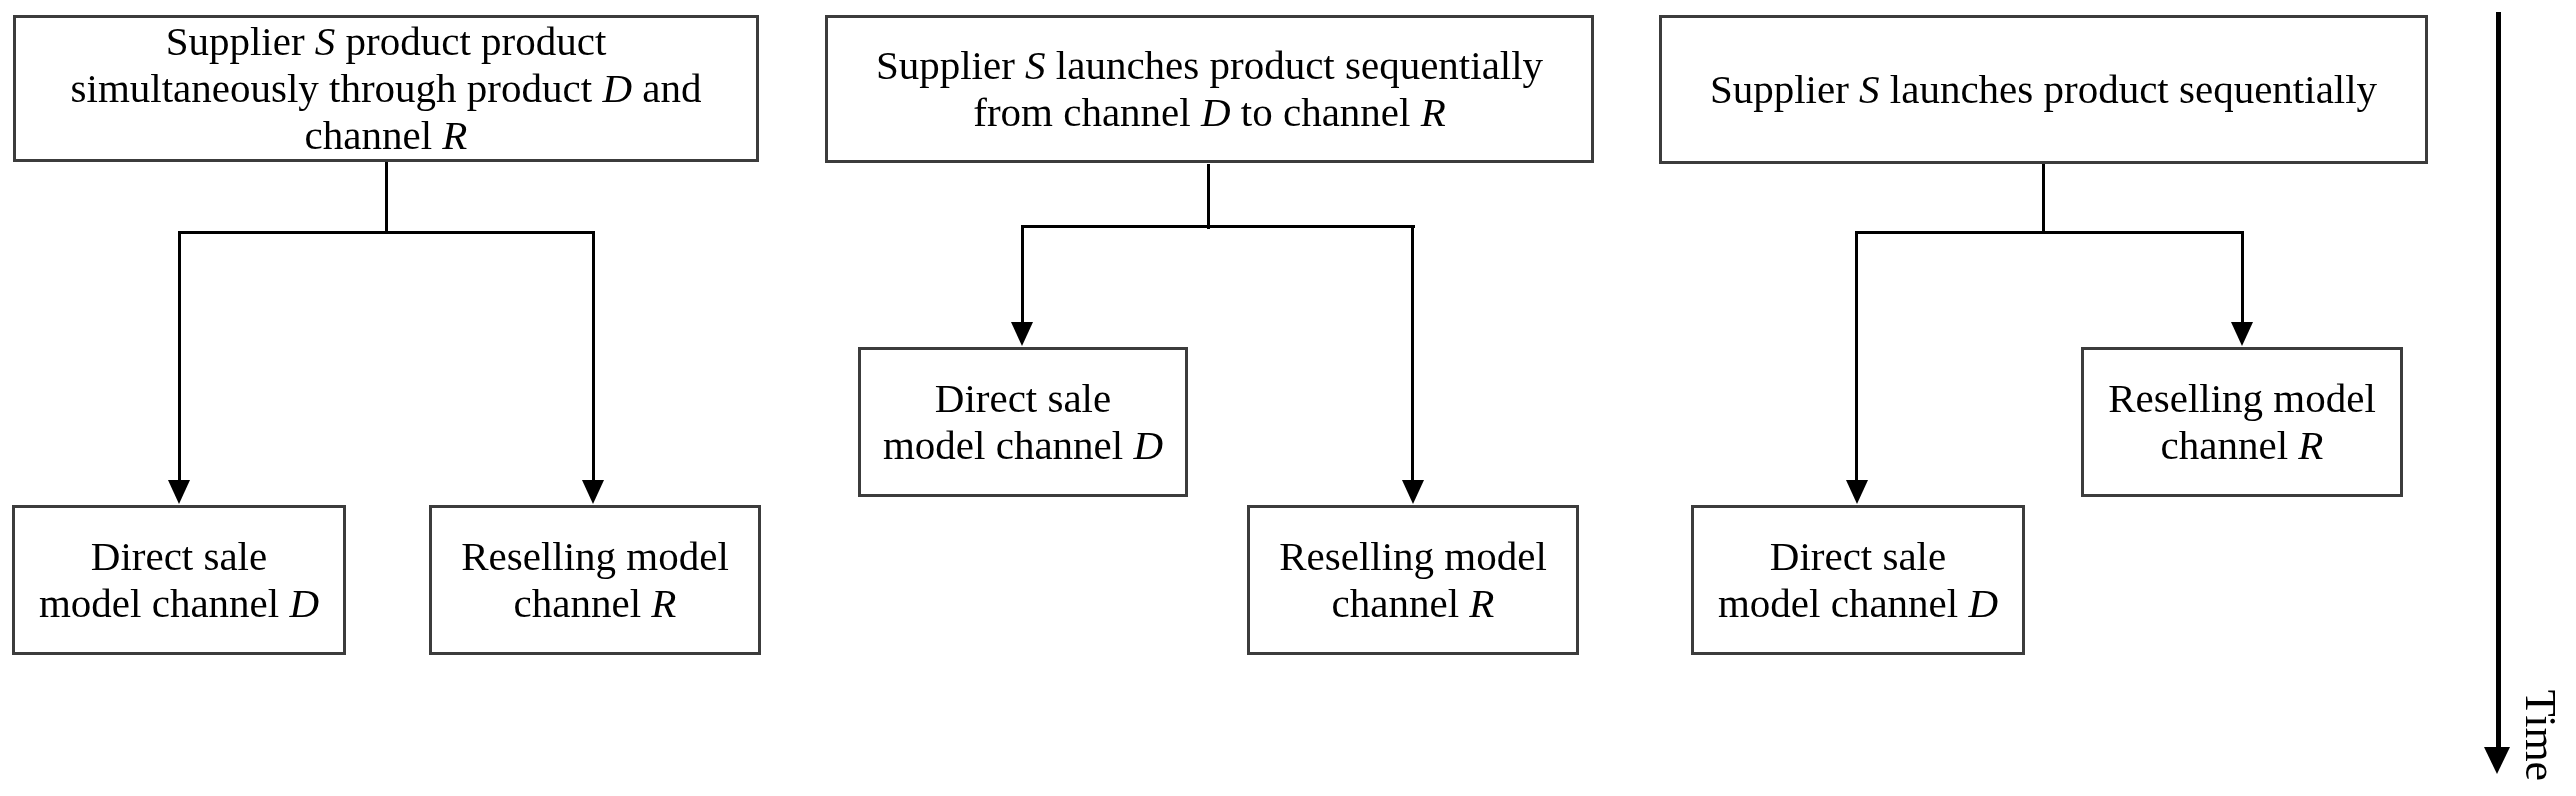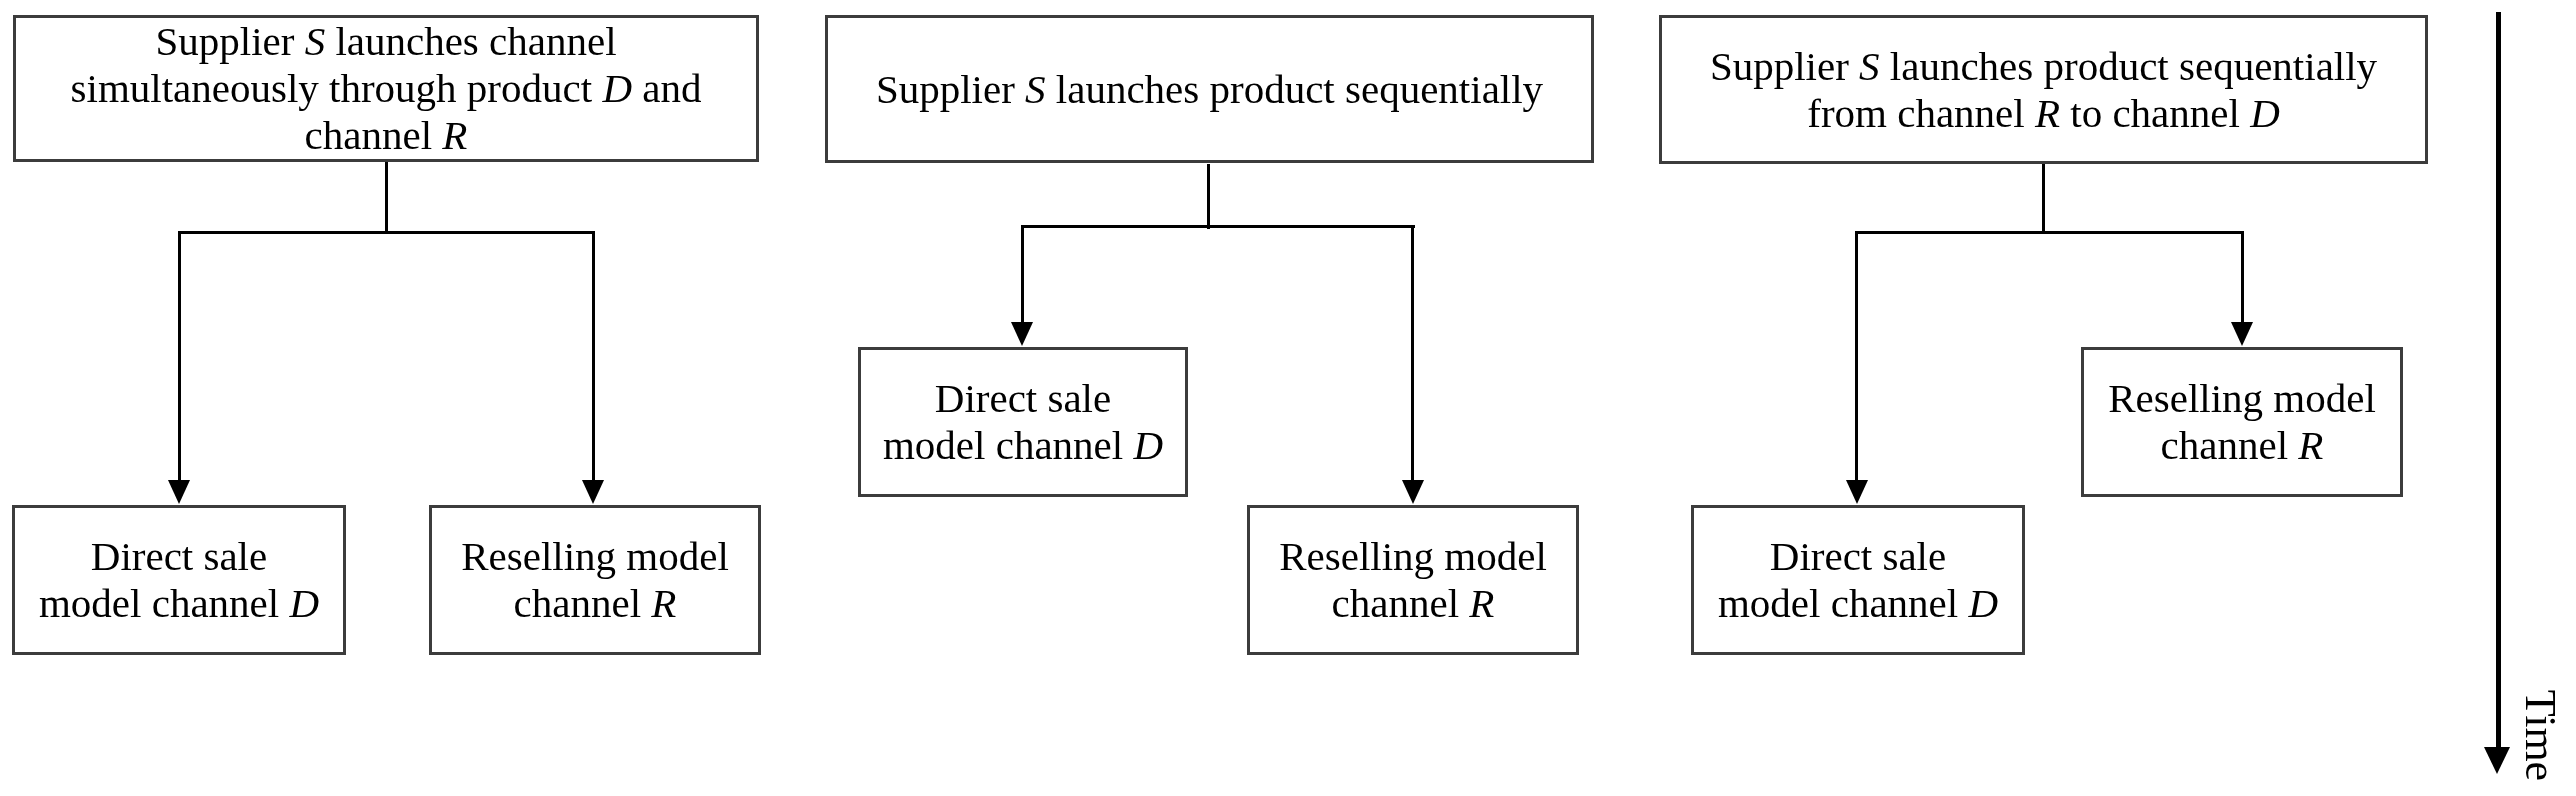--- a/index.html
+++ b/index.html
@@ -51,21 +51,21 @@
     transform:rotate(90deg);
   }
 </style>
 </head>
 <body>
 
 <div class="canvas">
 
   <section>
     <div class="box" style="left:13px;top:15.4px;width:746px;height:147px">
-      <div class="tline"><span>Supplier </span><span class="var">S</span><span> launches channel</span></div>
+      <div class="tline"><span>Supplier </span><span class="var">S</span><span> product product</span></div>
       <div class="tline"><span>simultaneously through product </span><span class="var">D</span><span> and</span></div>
       <div class="tline"><span>channel </span><span class="var">R</span></div>
     </div>
 
     <div class="vline" style="left:385px;top:162px;height:70px"></div>
     <div class="hline" style="left:178px;top:231px;width:417px"></div>
 
     <div class="vline" style="left:178px;top:231px;height:253px"></div>
     <div class="head" style="left:168px;top:480px"></div>
 
@@ -79,20 +79,21 @@
 
     <div class="box" style="left:429px;top:505px;width:332px;height:150px">
       <div class="tline"><span>Reselling model</span></div>
       <div class="tline"><span>channel </span><span class="var">R</span></div>
     </div>
   </section>
 
   <section>
     <div class="box" style="left:825px;top:15.4px;width:769px;height:148px">
       <div class="tline"><span>Supplier </span><span class="var">S</span><span> launches product sequentially</span></div>
+      <div class="tline"><span>from channel </span><span class="var">D</span><span> to channel </span><span class="var">R</span></div>
     </div>
 
     <div class="vline" style="left:1207px;top:164px;height:65px"></div>
     <div class="hline" style="left:1021px;top:225px;width:394px"></div>
 
     <div class="vline" style="left:1021px;top:225px;height:99px"></div>
     <div class="head" style="left:1011px;top:322px"></div>
 
     <div class="vline" style="left:1411px;top:225px;height:258px"></div>
     <div class="head" style="left:1402px;top:480px"></div>
@@ -104,21 +105,20 @@
 
     <div class="box" style="left:1247px;top:505px;width:332px;height:150px">
       <div class="tline"><span>Reselling model</span></div>
       <div class="tline"><span>channel </span><span class="var">R</span></div>
     </div>
   </section>
 
   <section>
     <div class="box" style="left:1659px;top:15.4px;width:769px;height:149px">
       <div class="tline"><span>Supplier </span><span class="var">S</span><span> launches product sequentially</span></div>
-      <div class="tline"><span>from channel </span><span class="var">R</span><span> to channel </span><span class="var">D</span></div>
     </div>
 
     <div class="vline" style="left:2042px;top:164px;height:68px"></div>
     <div class="hline" style="left:1855px;top:231px;width:389px"></div>
 
     <div class="vline" style="left:1855px;top:231px;height:253px"></div>
     <div class="head" style="left:1846px;top:480px"></div>
 
     <div class="vline" style="left:2241px;top:231px;height:93px"></div>
     <div class="head" style="left:2231px;top:322px"></div>

